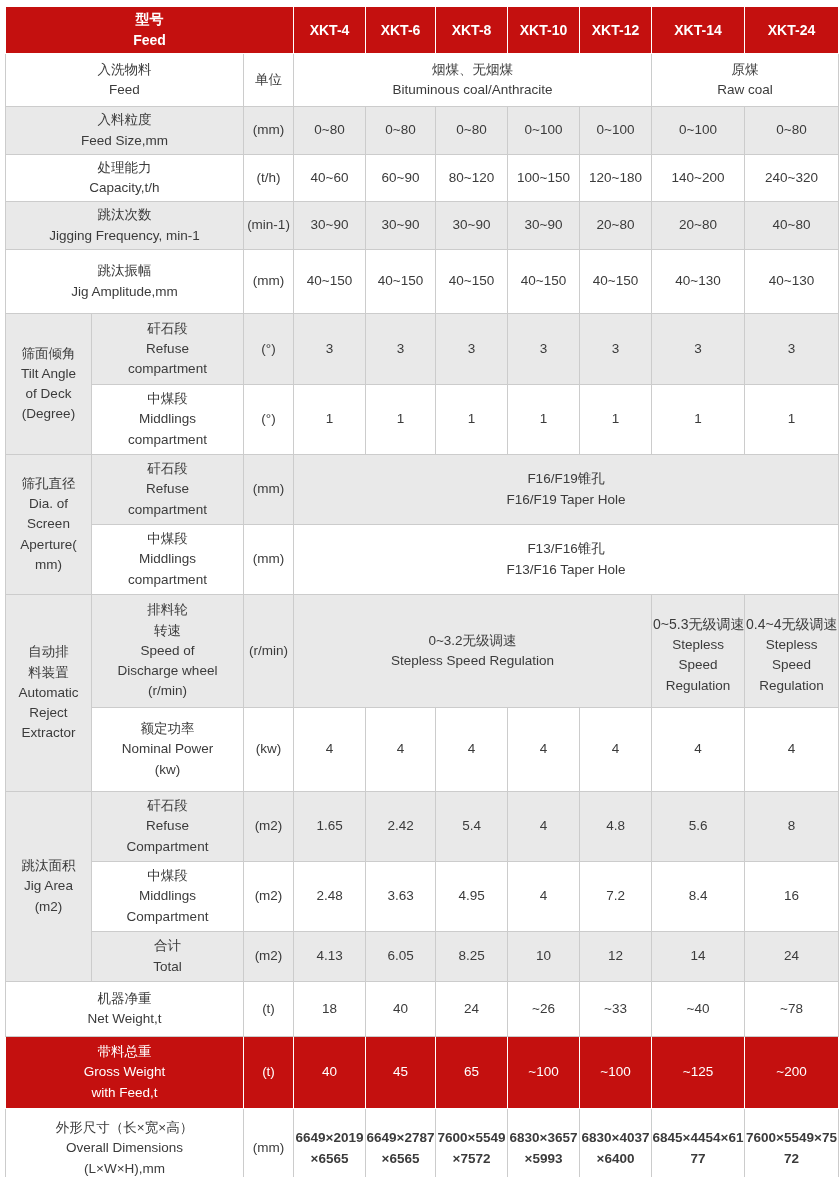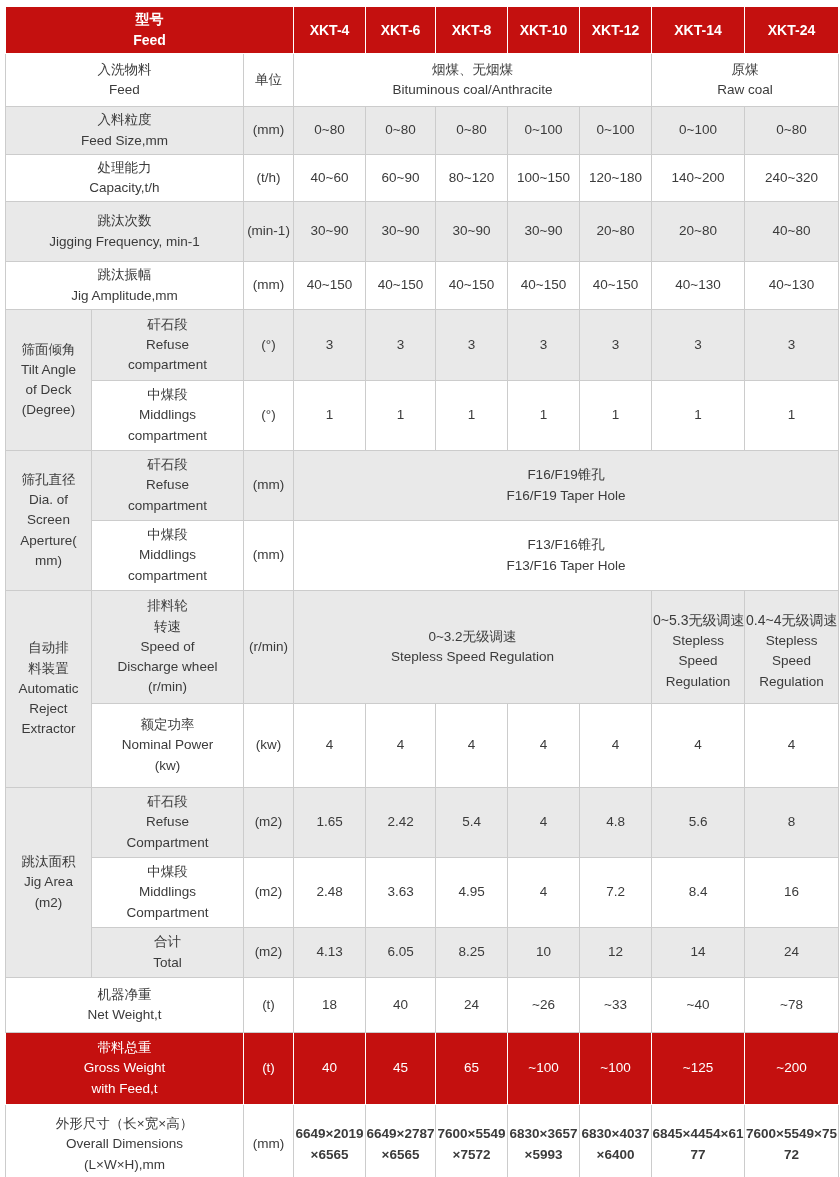--- a/index.html
+++ b/index.html
@@ -84,36 +84,36 @@
     <td>(t/h)</td>
     <td>40~60</td>
     <td>60~90</td>
     <td>80~120</td>
     <td>100~150</td>
     <td>120~180</td>
     <td>140~200</td>
     <td>240~320</td>
   </tr>
 
-  <tr class="stripe" style="height:60px">
+  <tr class="stripe" style="height:48px">
     <td colspan="2">
       <div>跳汰次数</div>
       <div>Jigging Frequency, min-1</div>
     </td>
     <td>(min-1)</td>
     <td>30~90</td>
     <td>30~90</td>
     <td>30~90</td>
     <td>30~90</td>
     <td>20~80</td>
     <td>20~80</td>
     <td>40~80</td>
   </tr>
 
-  <tr style="height:48px">
+  <tr style="height:64px">
     <td colspan="2">
       <div>跳汰振幅</div>
       <div>Jig Amplitude,mm</div>
     </td>
     <td>(mm)</td>
     <td>40~150</td>
     <td>40~150</td>
     <td>40~150</td>
     <td>40~150</td>
     <td>40~150</td>

